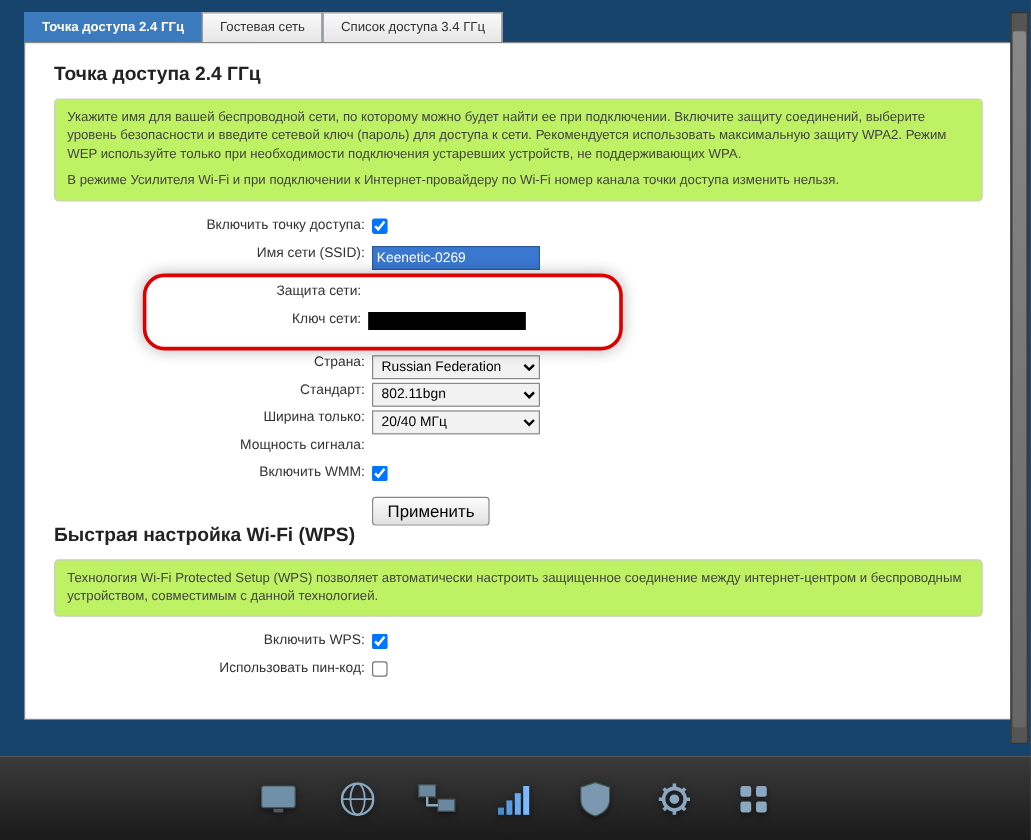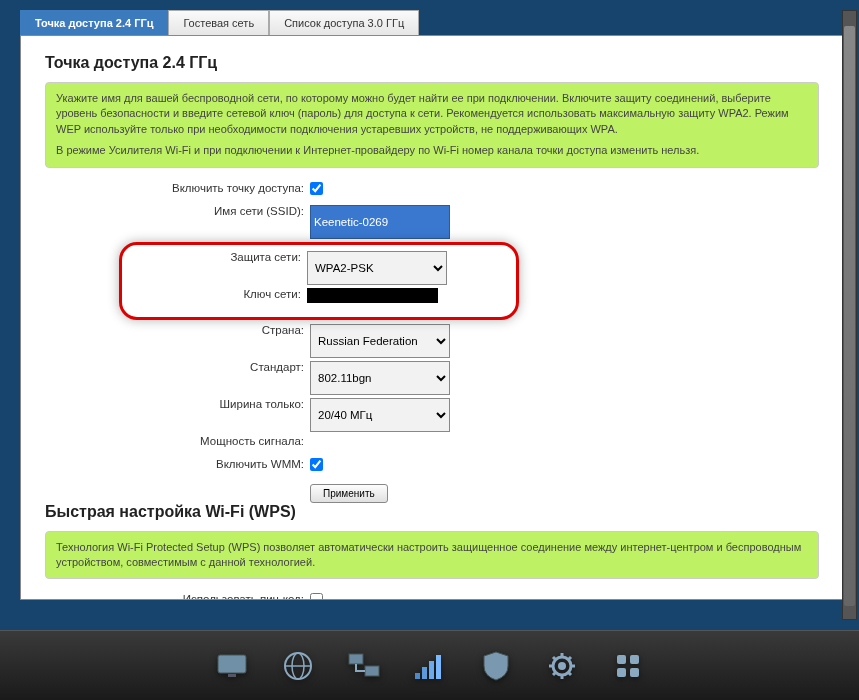--- a/index.html
+++ b/index.html
@@ -9,62 +9,61 @@
 .tab { padding: 6px 14px; background: linear-gradient(#fafafa,#e6e6e6); border: 1px solid #aaa; border-bottom: none; font-size: 11px; color: #333; cursor: pointer; margin-right: 0; }
 .tab.active { background: #3c7abe; color: #fff; border-color: #3c7abe; font-weight: bold; }
 .panel { background: #fff; border: 1px solid #888; padding: 18px 24px; height: 565px; overflow-y: auto; position: relative; }
 .scrollbar { position: absolute; right: 2px; top: 10px; width: 15px; height: 610px; background: #555; border: 1px solid #333; }
 .scrollbar-thumb { background: linear-gradient(#888,#666); height: 580px; margin: 15px 1px; border-radius: 2px; }
 h2 { font-size: 16px; font-weight: bold; color: #222; margin-bottom: 10px; }
 .helpbox { border: 1px solid #ccc; border-radius: 4px; padding: 8px 10px; background: #bef264; font-size: 11px; color: #444; line-height: 1.4; margin-bottom: 14px; }
 .form-row { display: flex; align-items: flex-start; margin-bottom: 3px; min-height: 20px; }
 .form-label { width: 265px; text-align: right; padding-right: 6px; font-size: 11.5px; color: #333; }
 .form-ctrl { }
-input[type=text], select { font-size: 11.5px; padding: 1px 3px; border: 1px solid #888; height: 34px; }
+input[type=text], select { font-size: 11.5px; padding: 1px 3px; border: 1px solid #888; height: 20px; }
 input[type=text].ssid { width: 140px; background: #3a78d0; color: #fff; border: 1px solid #2a5a9a; }
 select { width: 140px; background: #f2f2f2; }
 .key-field { width: 131px; height: 15px; background: #000; display: inline-block; border: 1px solid #000; }
 .highlight-zone { position: relative; border: 3px solid #d00; border-radius: 18px; padding: 6px 10px 6px 0; margin: 2px 0 4px 74px; width: 400px; box-shadow: 0 0 12px rgba(0,0,0,0.3), inset 0 0 8px rgba(255,255,255,0.6); background: #fff; }
 .highlight-zone .form-label { width: 185px; }
-.btn { font-size: 10px; padding: 3px 12px; background: linear-gradient(#fdfdfd,#e0e0e0); border: 1px solid #888; border-radius: 3px; cursor: pointer; }
+.btn { font-size: 14px; padding: 3px 12px; background: linear-gradient(#fdfdfd,#e0e0e0); border: 1px solid #888; border-radius: 3px; cursor: pointer; }
 .btn-row { margin-left: 265px; margin-top: 6px; display: flex; gap: 6px; }
 .dock { height: 70px; background: linear-gradient(#3a3a3a,#1a1a1a); display: flex; align-items: center; justify-content: center; gap: 30px; border-top: 1px solid #555; }
 .dock-icon { width: 36px; height: 36px; display: flex; align-items: center; justify-content: center; color: #a8c0d8; cursor: pointer; }
 .dock-icon svg { filter: drop-shadow(0 2px 3px rgba(0,0,0,0.5)); }
 .dock-icon.active { color: #5da3e8; }
 </style>
 </head>
 <body>
 
 <div class="outer">
   <div class="tabs">
     <div class="tab active">Точка доступа 2.4 ГГц</div>
     <div class="tab">Гостевая сеть</div>
-    <div class="tab">Список доступа 3.0 ГГц</div>
+    <div class="tab">Список доступа 3.4 ГГц</div>
   </div>
   <div class="panel">
     <h2>Точка доступа 2.4 ГГц</h2>
     <div class="helpbox">
       <div>Укажите имя для вашей беспроводной сети, по которому можно будет найти ее при подключении. Включите защиту соединений, выберите уровень безопасности и введите сетевой ключ (пароль) для доступа к сети. Рекомендуется использовать максимальную защиту WPA2. Режим WEP используйте только при необходимости подключения устаревших устройств, не поддерживающих WPA.</div>
       <div style="margin-top:6px">В режиме Усилителя Wi-Fi и при подключении к Интернет-провайдеру по Wi-Fi номер канала точки доступа изменить нельзя.</div>
     </div>
 
     <div class="form-row">
       <div class="form-label">Включить точку доступа:</div>
       <div class="form-ctrl"><input type="checkbox" checked="" style=""></div>
     </div>
     <div class="form-row">
       <div class="form-label">Имя сети (SSID):</div>
       <div class="form-ctrl"><input type="text" class="ssid" value="Keenetic-0269" style=""></div>
     </div>
 
     <div class="highlight-zone">
       <div class="form-row">
         <div class="form-label">Защита сети:</div>
-        <div class="form-ctrl"><select><option>WPA2-PSK</option></select></div>
       </div>
       <div class="form-row">
         <div class="form-label">Ключ сети:</div>
         <div class="form-ctrl"><span class="key-field"></span></div>
       </div>
     </div>
 
     <div class="form-row">
       <div class="form-label">Страна:</div>
       <div class="form-ctrl"><select><option>Russian Federation</option></select></div>
@@ -84,20 +83,24 @@
       <div class="form-label">Включить WMM:</div>
       <div class="form-ctrl"><input type="checkbox" checked="" style=""></div>
     </div>
     <div class="btn-row">
       <button class="btn">Применить</button>
     </div>
 
     <h2 style="">Быстрая настройка Wi-Fi (WPS)</h2>
     <div class="helpbox">Технология Wi-Fi Protected Setup (WPS) позволяет автоматически настроить защищенное соединение между интернет-центром и беспроводным устройством, совместимым с данной технологией.</div>
 
+    <div class="form-row">
+      <div class="form-label">Включить WPS:</div>
+      <div class="form-ctrl"><input type="checkbox" checked="" style=""></div>
+    </div>
     <div class="form-row">
       <div class="form-label">Использовать пин-код:</div>
       <div class="form-ctrl"><input type="checkbox" style=""></div>
     </div>
 
   </div>
   <div class="scrollbar">
       <div class="scrollbar-thumb"></div>
     </div>
 </div>

